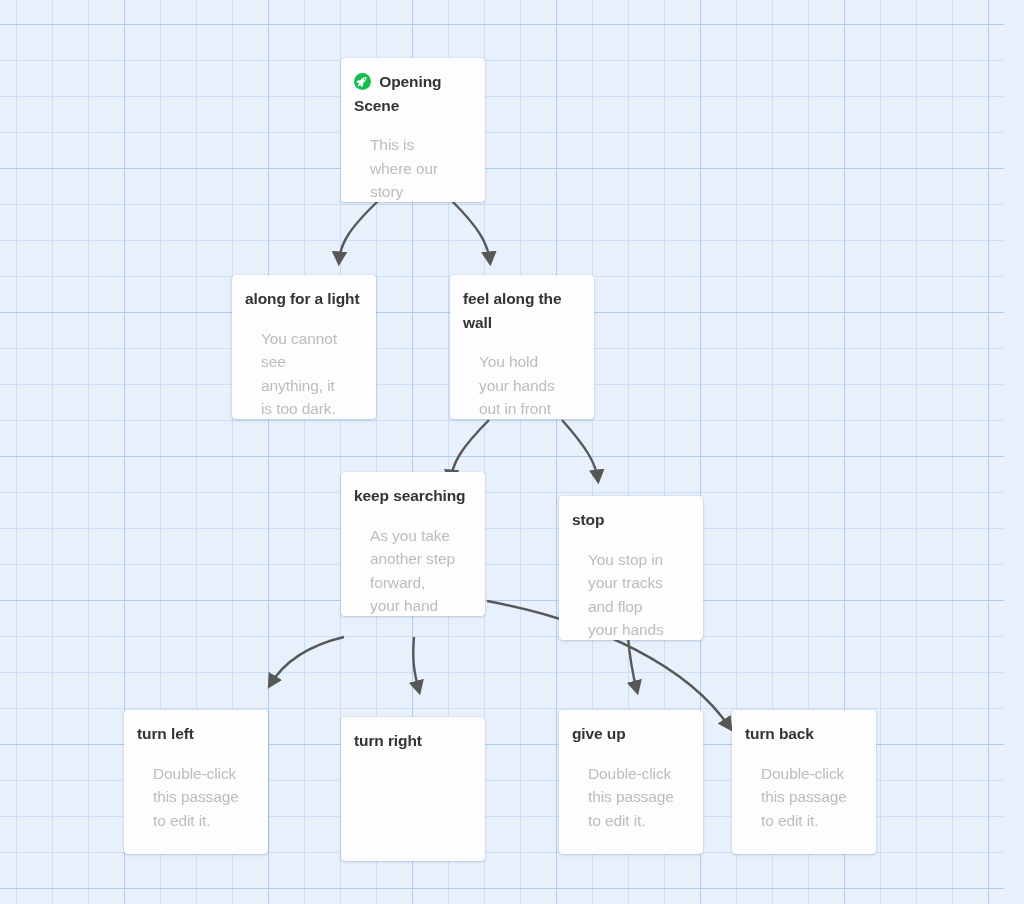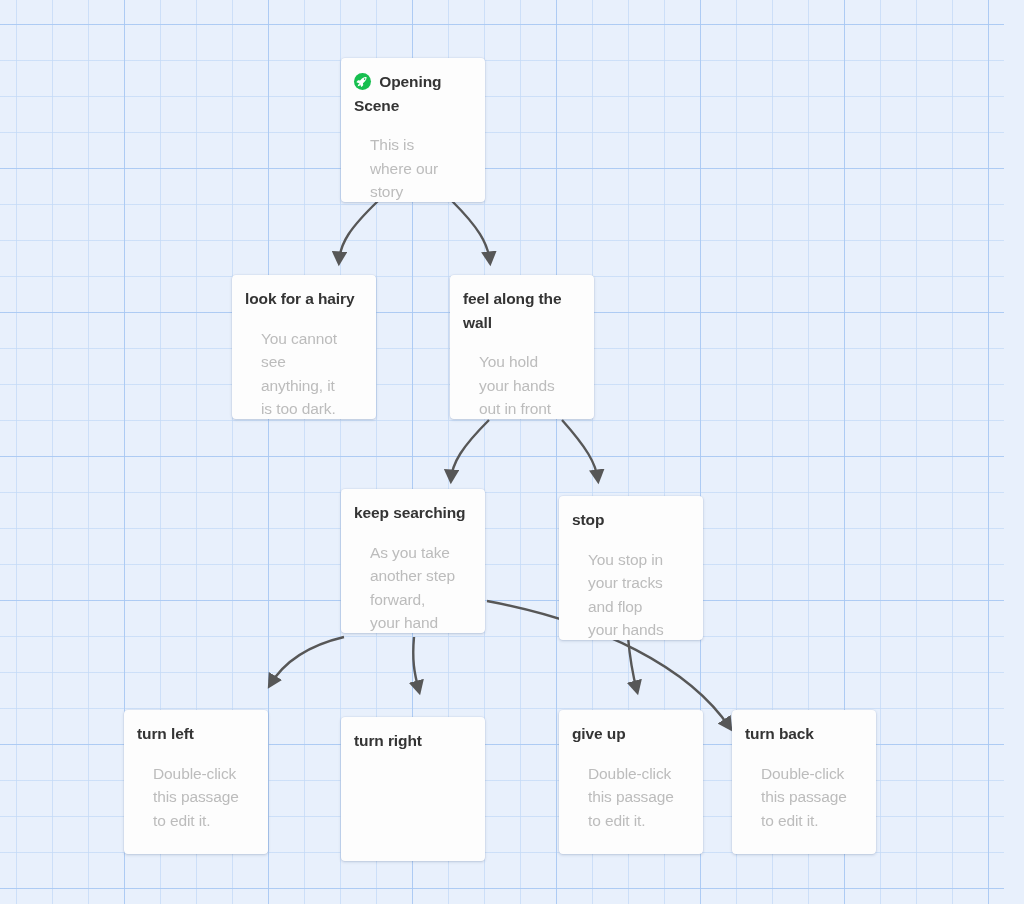--- a/index.html
+++ b/index.html
@@ -123,32 +123,32 @@
           <path fill="#ffffff" d="M2.5 9.2c-0.5 0.5-0.8 2.2-0.8 2.2s1.7-0.3 2.2-0.8c0.4-0.4 0.4-1 0-1.4s-1-0.4-1.4 0z"></path>
         </svg>
       </span>
       <span class="passage-title-text">Opening Scene</span>
     </div>
     <p class="passage-excerpt">This is where our story begins... (set: $name to</p>
   </div>
       <div class="passage" style="left: 232px; top: 275px;">
     <div class="passage-title">
       
-      <span class="passage-title-text">look for a hairy</span>
+      <span class="passage-title-text">along for a light</span>
     </div>
     <p class="passage-excerpt">You cannot see anything, it is too dark.</p>
   </div>
       <div class="passage" style="left: 450px; top: 275px;">
     <div class="passage-title">
       
       <span class="passage-title-text">feel along the wall</span>
     </div>
     <p class="passage-excerpt">You hold your hands out in front of you and walk forward.</p>
   </div>
-      <div class="passage" style="left: 341px; top: 489px;">
+      <div class="passage" style="left: 341px; top: 472px;">
     <div class="passage-title">
       
       <span class="passage-title-text">keep searching</span>
     </div>
     <p class="passage-excerpt">As you take another step forward, your hand brush against</p>
   </div>
       <div class="passage" style="left: 559px; top: 496px;">
     <div class="passage-title">
       
       <span class="passage-title-text">stop</span>

